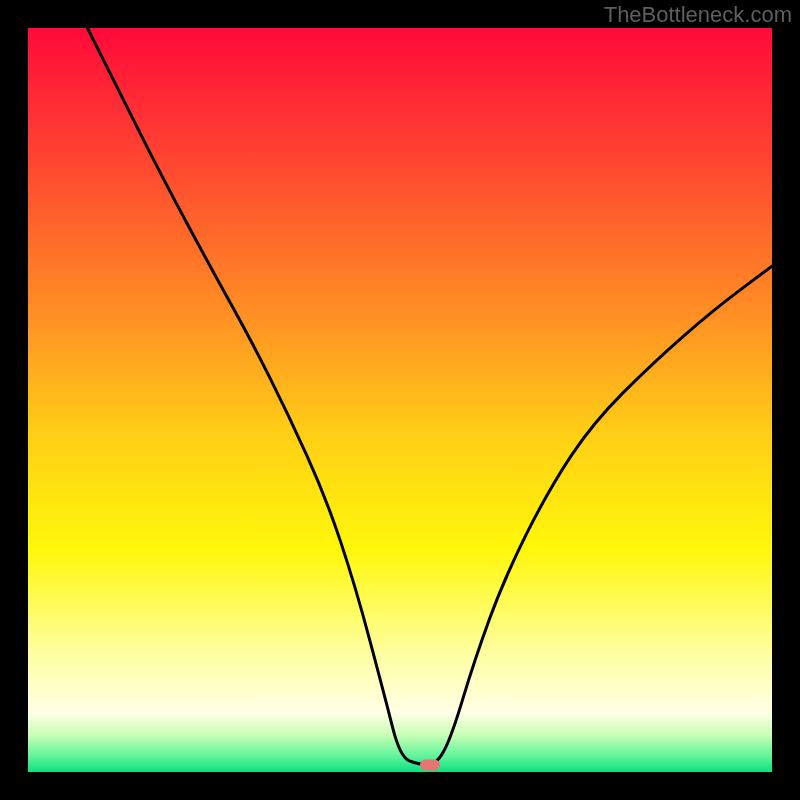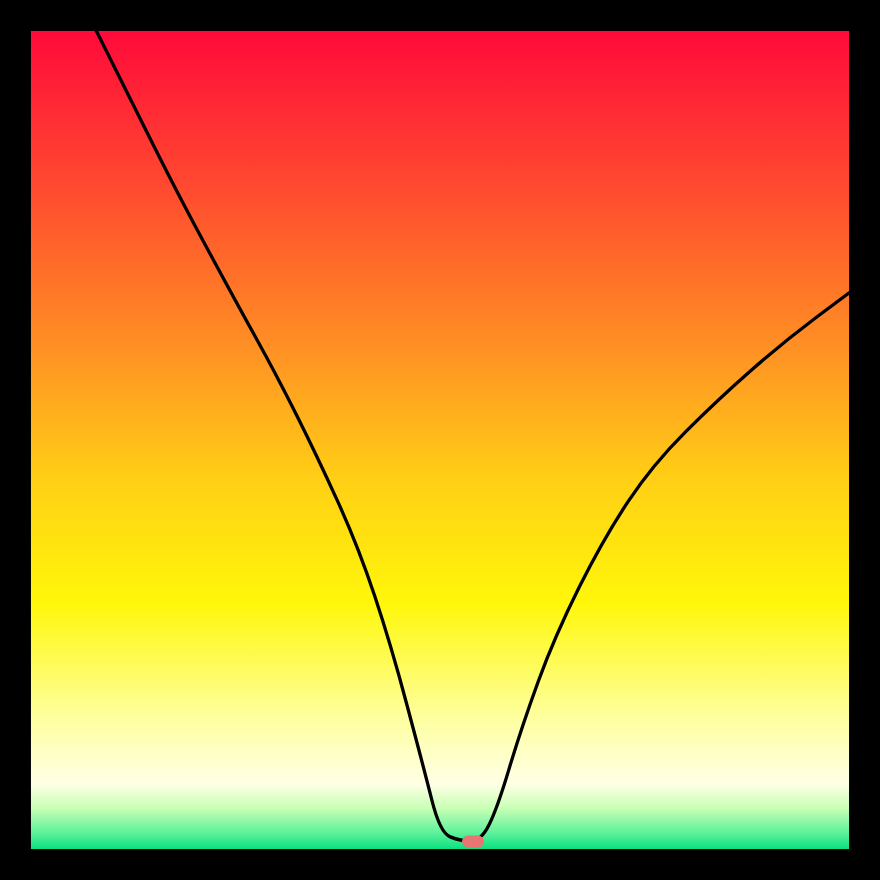--- a/index.html
+++ b/index.html
@@ -51,20 +51,21 @@
     background: #e77572;
     border-radius: 6px;
     transform: translate(-50%, -50%);
   }
 </style>
 </head>
 <body>
 
 <div class="chart-container">
 
+  <div class="watermark">TheBottleneck.com</div>
 
   <div class="plot-area">
 
     <svg class="gradient-bg" viewBox="0 0 744 744" preserveAspectRatio="none">
       <defs>
         <linearGradient id="bg-grad" x1="0" y1="0" x2="0" y2="1">
 
         <stop offset="0%" stop-color="#ff0a3a"></stop>
             <stop offset="20%" stop-color="#ff4d2f"></stop>
             <stop offset="40%" stop-color="#ff9523"></stop>

